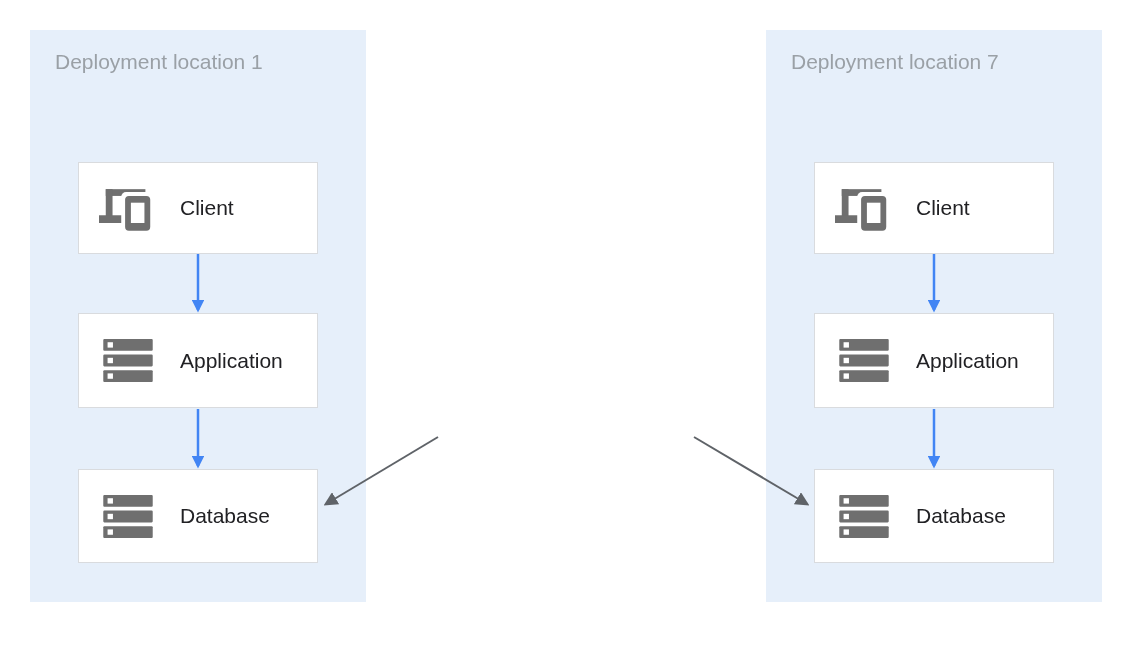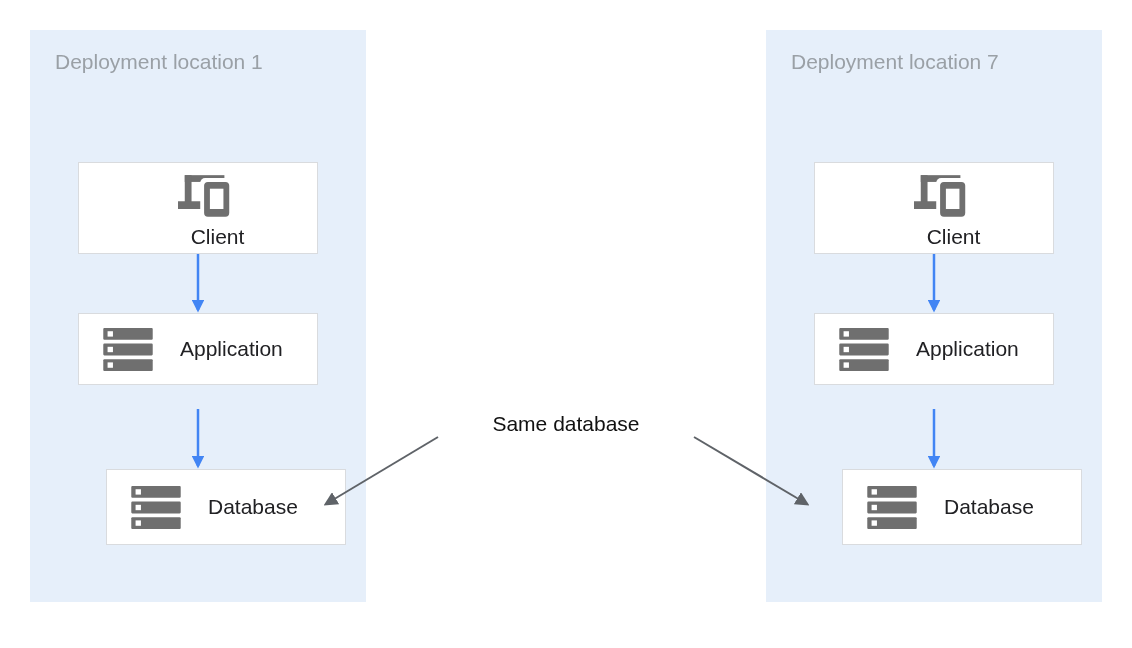--- a/index.html
+++ b/index.html
@@ -32,23 +32,23 @@
   .node {
     position: absolute;
     left: 48px;
     width: 240px;
     background: #ffffff;
     border: 1px solid #D9DBDE;
     display: flex;
     align-items: center;
     padding-left: 18px;
   }
-  .node-client      { top: 132px; height: 92px; flex-direction: column; }
-  .node-application { top: 283px; height: 72px; }
-  .node-database    { top: 439px; height: 76px; margin-left: 28px; }
+  .node-client      { top: 132px; height: 92px; }
+  .node-application { top: 283px; height: 95px; }
+  .node-database    { top: 439px; height: 94px; }
   .icon-wrap {
     width: 62px;
     display: flex;
     justify-content: center;
     align-items: center;
     flex: 0 0 62px;
   }
   .node-label {
     font-size: 21px;
     color: #212124;
@@ -201,16 +201,15 @@
     </defs>
     <line x1="198" y1="254" x2="198" y2="310" stroke-width="2.5" marker-end="url(#head-blue)" stroke="#4285F4"></line>
     <line x1="198" y1="409" x2="198" y2="466" stroke-width="2.5" marker-end="url(#head-blue)" stroke="#4285F4"></line>
     <line x1="934" y1="254" x2="934" y2="310" stroke-width="2.5" marker-end="url(#head-blue)" stroke="#4285F4"></line>
     <line x1="934" y1="409" x2="934" y2="466" stroke-width="2.5" marker-end="url(#head-blue)" stroke="#4285F4"></line>
     <line x1="438" y1="437" x2="326" y2="504" stroke-width="2" marker-end="url(#head-gray)" stroke="#5F6368"></line>
     <line x1="694" y1="437" x2="807" y2="504" stroke-width="2" marker-end="url(#head-gray)" stroke="#5F6368"></line>
   </svg>
 
   <div class="annotation">
-    <div>Same database</div>
   </div>
 
 </div>
 
 </body></html>

